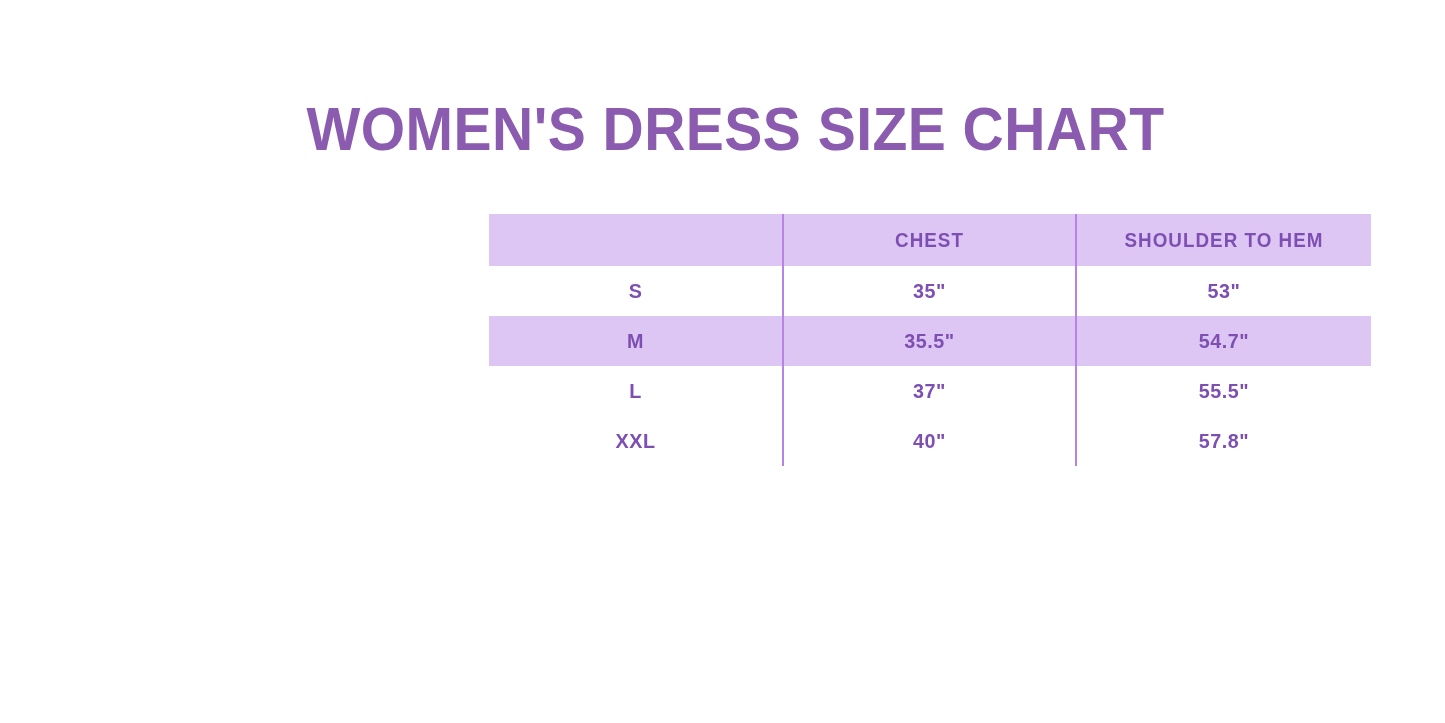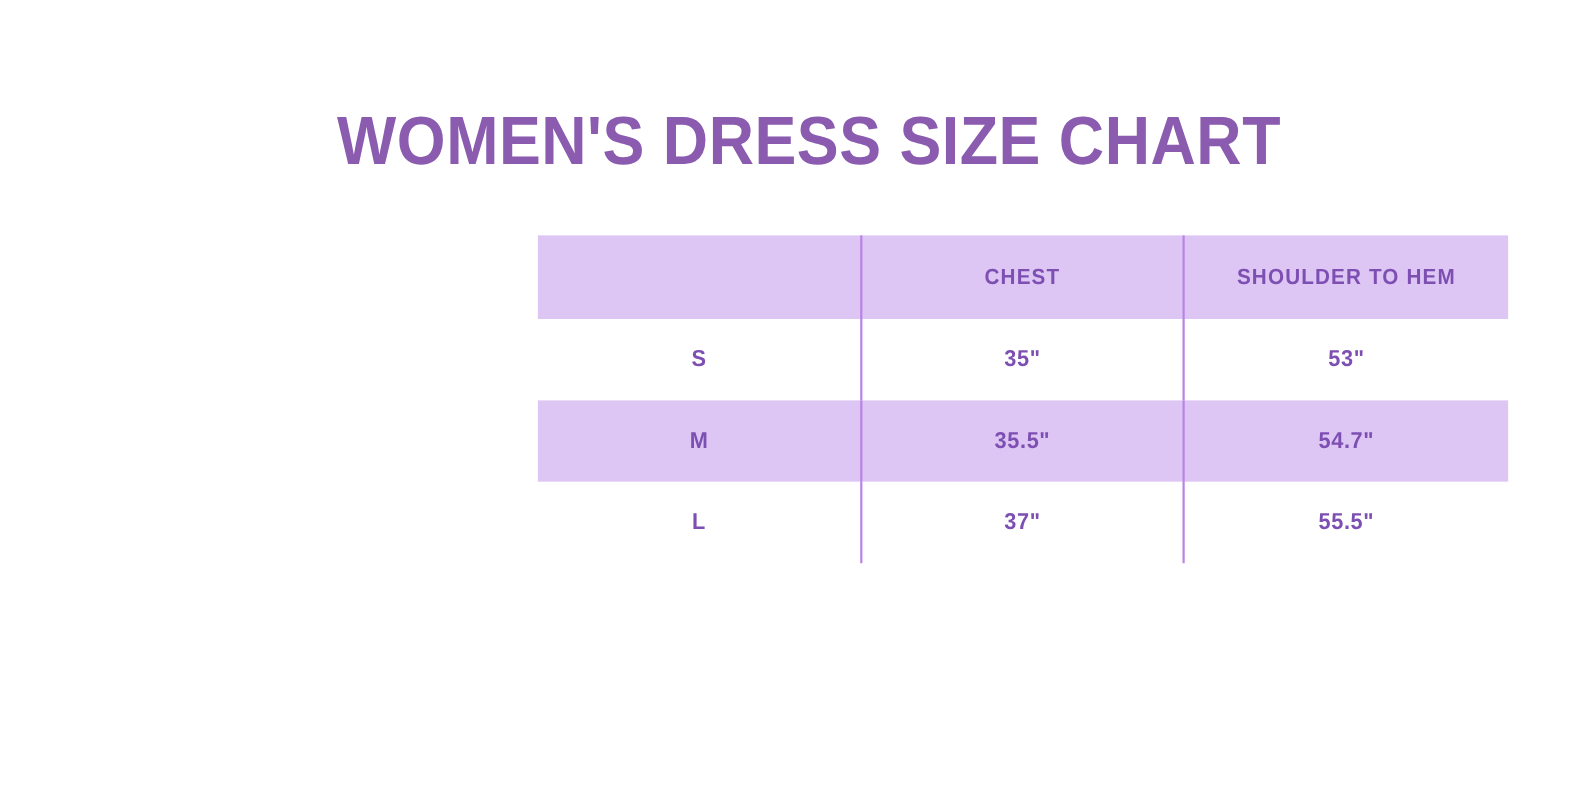--- a/index.html
+++ b/index.html
@@ -52,21 +52,21 @@
     border-collapse: collapse;
     table-layout: fixed;
   }
 
   .size-table col.c-size  { width: 294px; }
   .size-table col.c-chest { width: 293px; }
   .size-table col.c-hem   { width: 295px; }
 
   .size-table th,
   .size-table td {
-    padding: 12px;
+    padding: 0;
     height: 50px;
     text-align: center;
     vertical-align: middle;
     font-family: "Liberation Sans Narrow", "Liberation Sans", sans-serif;
     font-size: 21px;
     font-weight: bold;
     letter-spacing: 0.6px;
     color: #7d4fb2;
     background: #ffffff;
   }
@@ -153,18 +153,29 @@
           </td>
           <td class="sep">
             <span class="cell-inner">37"</span>
           </td>
           <td class="sep">
             <span class="cell-inner">55.5"</span>
           </td>
         </tr>
 
 
+        <tr>
+          <td>
+            <span class="cell-inner">XXL</span>
+          </td>
+          <td class="sep">
+            <span class="cell-inner">40"</span>
+          </td>
+          <td class="sep">
+            <span class="cell-inner">57.8"</span>
+          </td>
+        </tr>
 
       </tbody>
     </table>
   </div>
 
 </div>
 
 </body></html>

